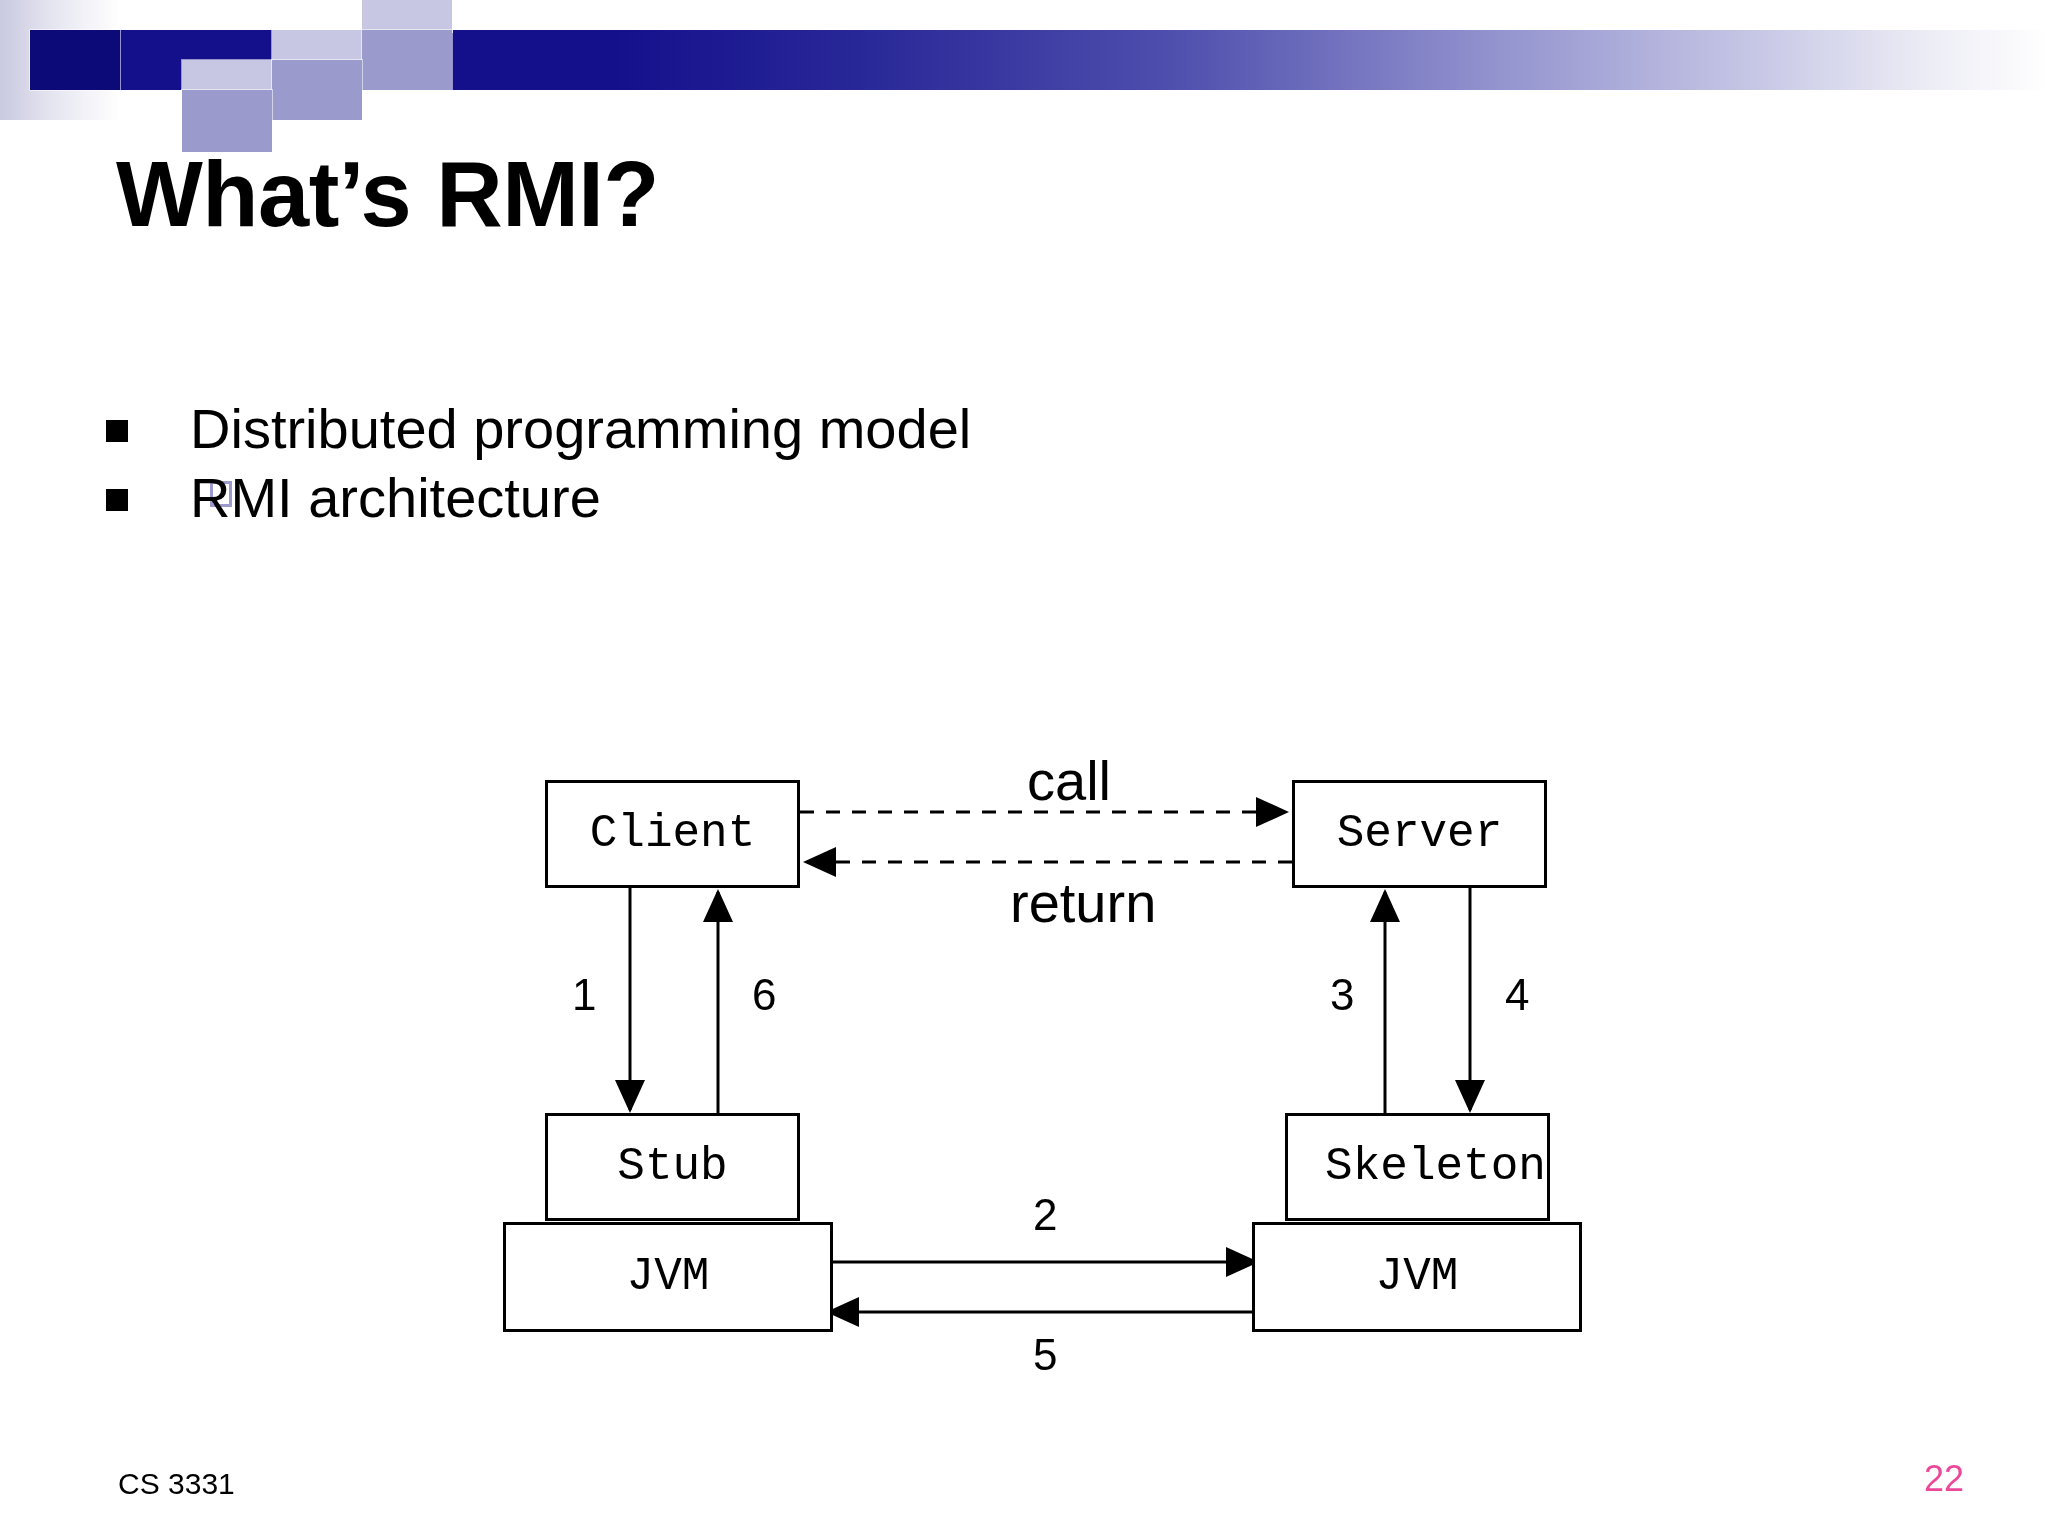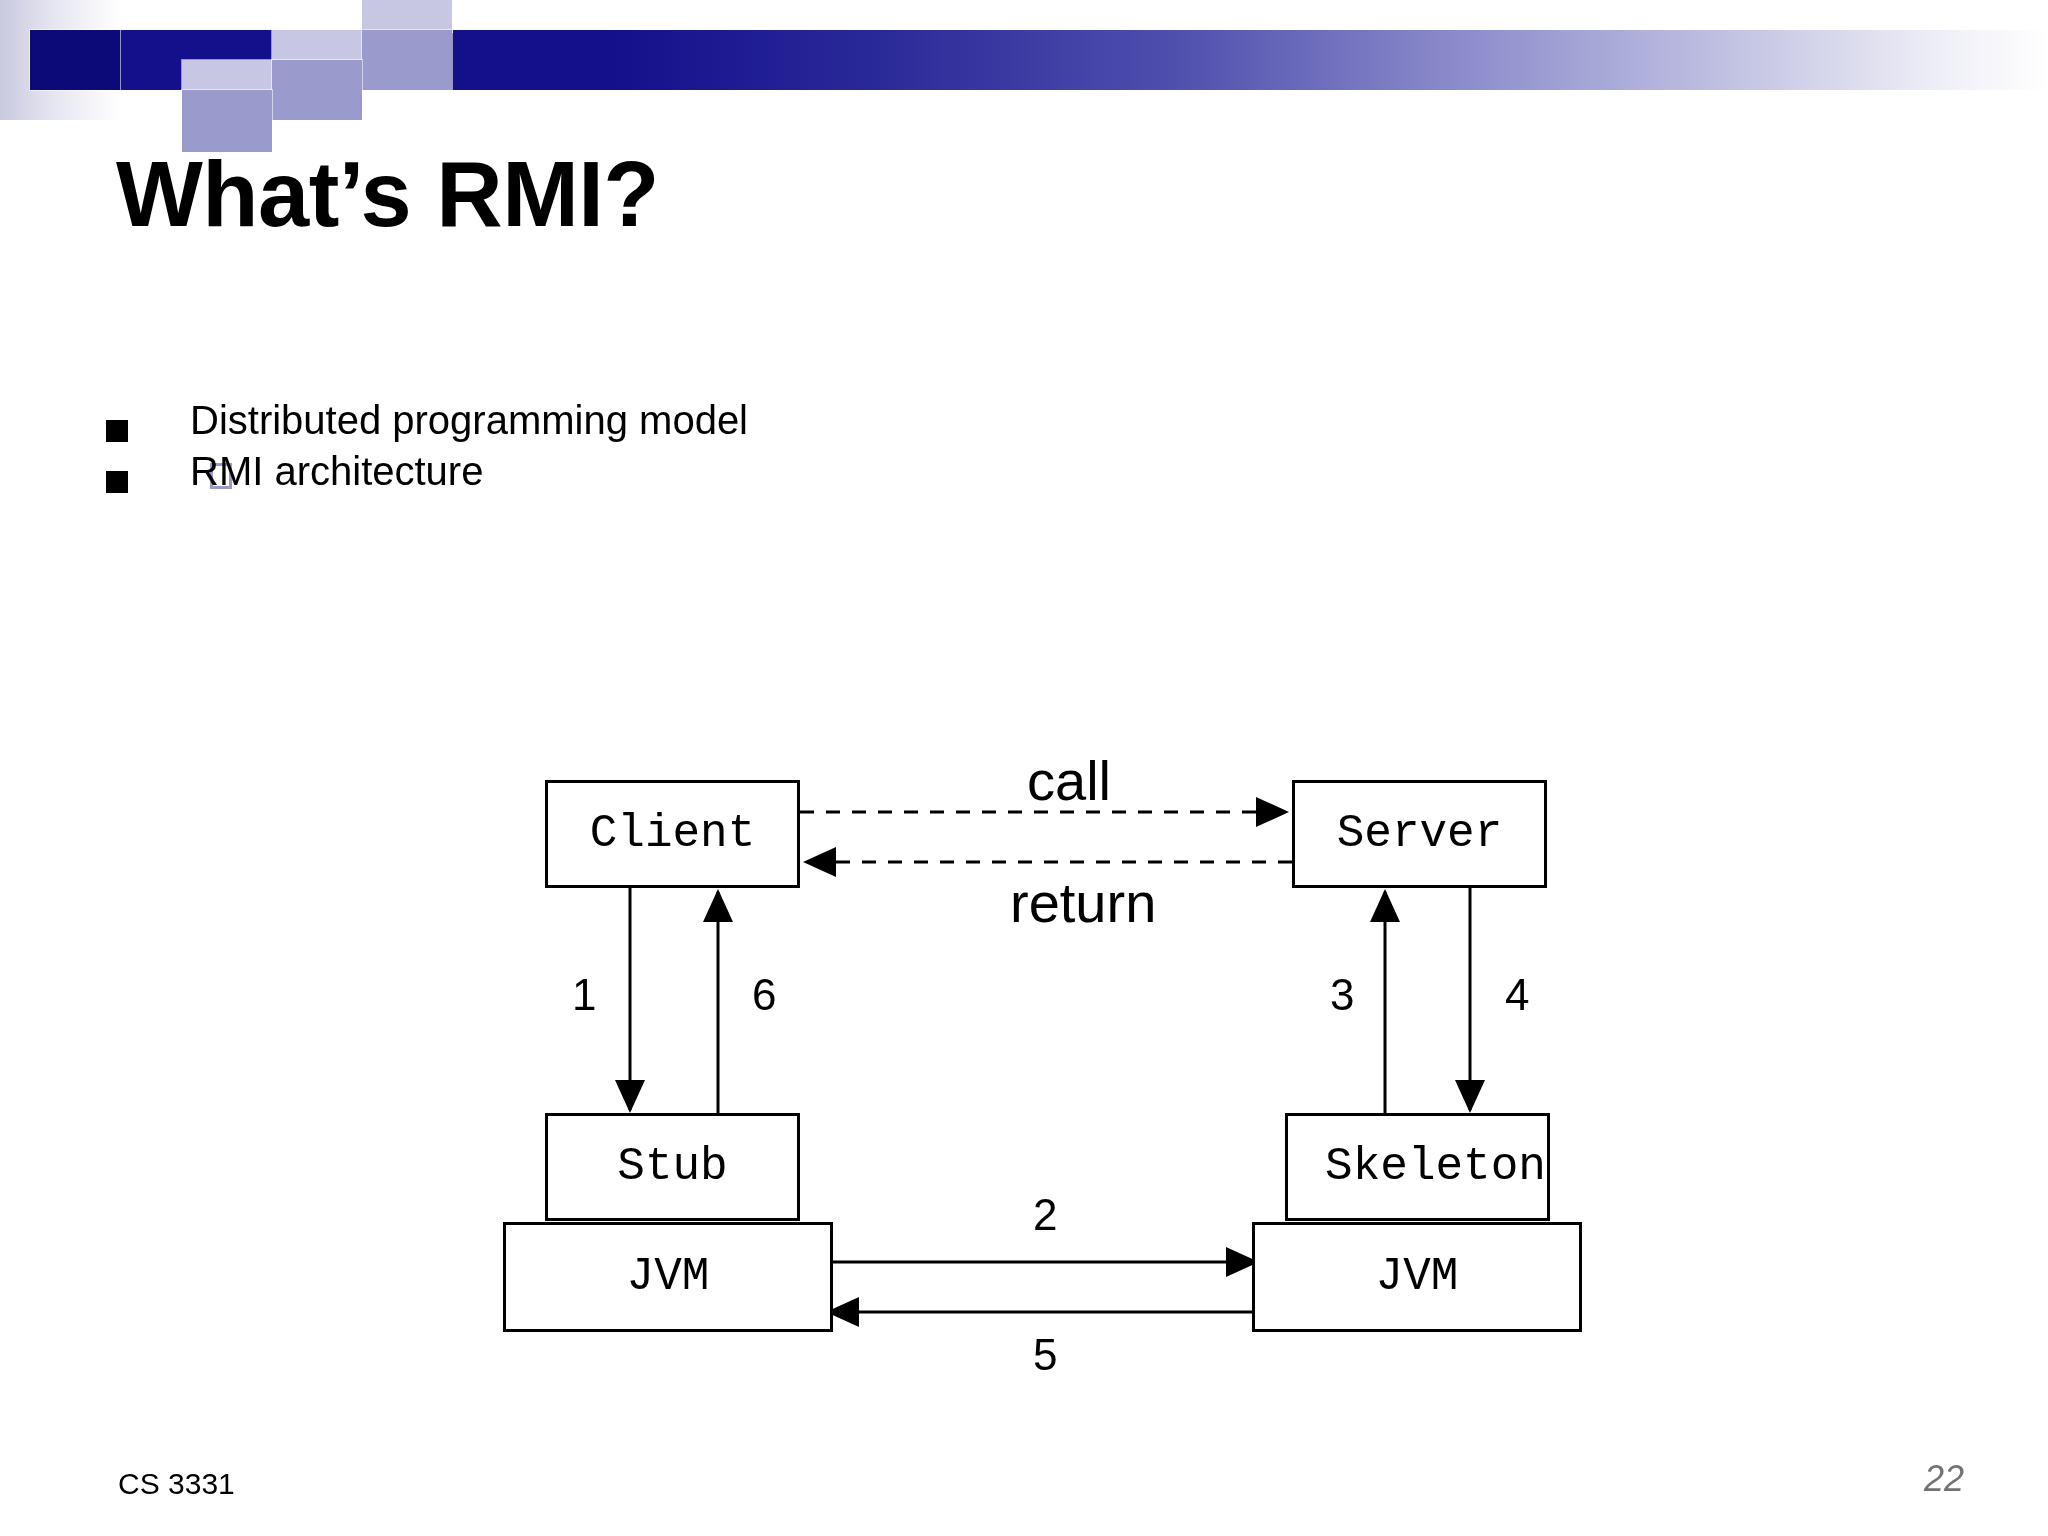--- a/index.html
+++ b/index.html
@@ -74,21 +74,21 @@
   
   #body {
     position: absolute;
     left: 100px;
     top: 398px;
     width: 1900px;
   }
   .lvl1 {
     position: relative;
     padding-left: 90px;
-    font-size: 40px;
+    font-size: 56px;
     color: #000000;
     line-height: 1.12;
     margin-bottom: 2px;
   }
   .lvl1 .bullet {
     position: absolute;
     left: 6px;
     top: 22px;
     width: 22px;
     height: 22px;
@@ -171,22 +171,21 @@
     left: 118px;
     top: 1467px;
     font-size: 30px;
     color: #000000;
   }
   #footer-right {
     position: absolute;
     right: 84px;
     top: 1458px;
     font-size: 36px;
-    color: #737373;
-    font-style: italic;
+    color: #ec4899;
   }
 </style>
 </head>
 <body>
 
 <div id="slide">
 
   <div id="header-deco">
     <div class="band-fade-left"></div>
     <div class="band"></div>

